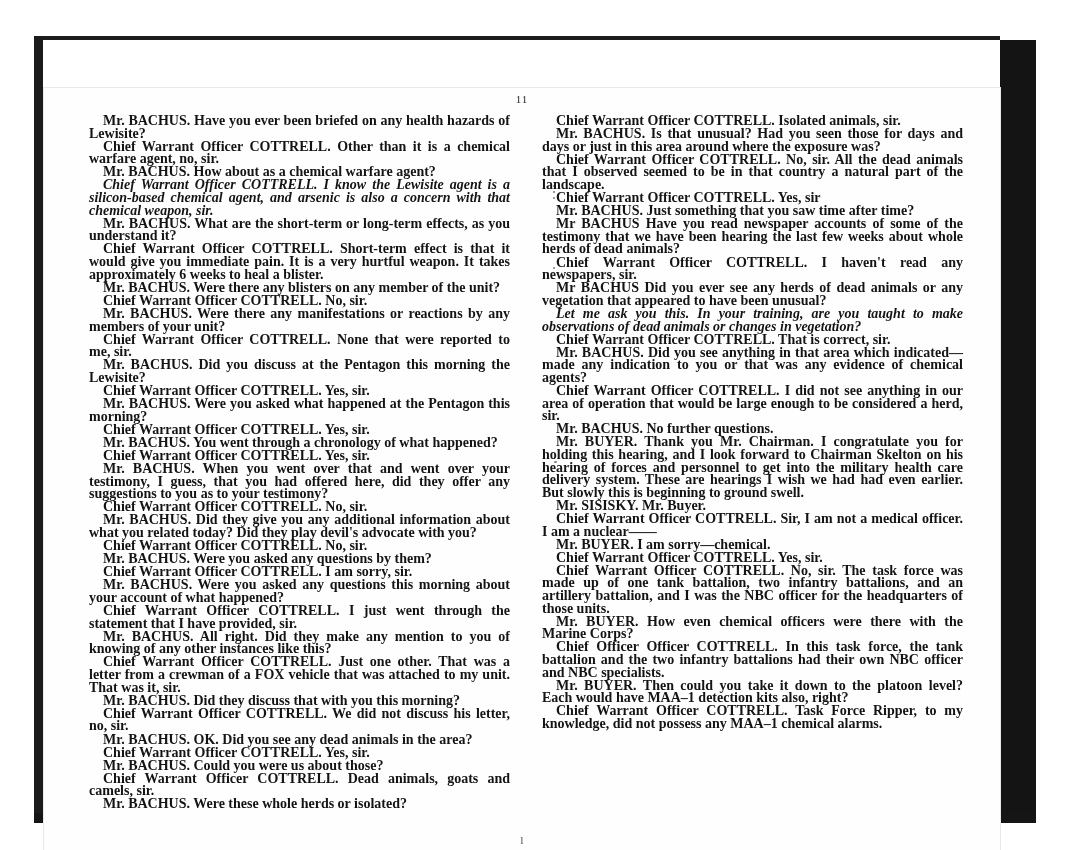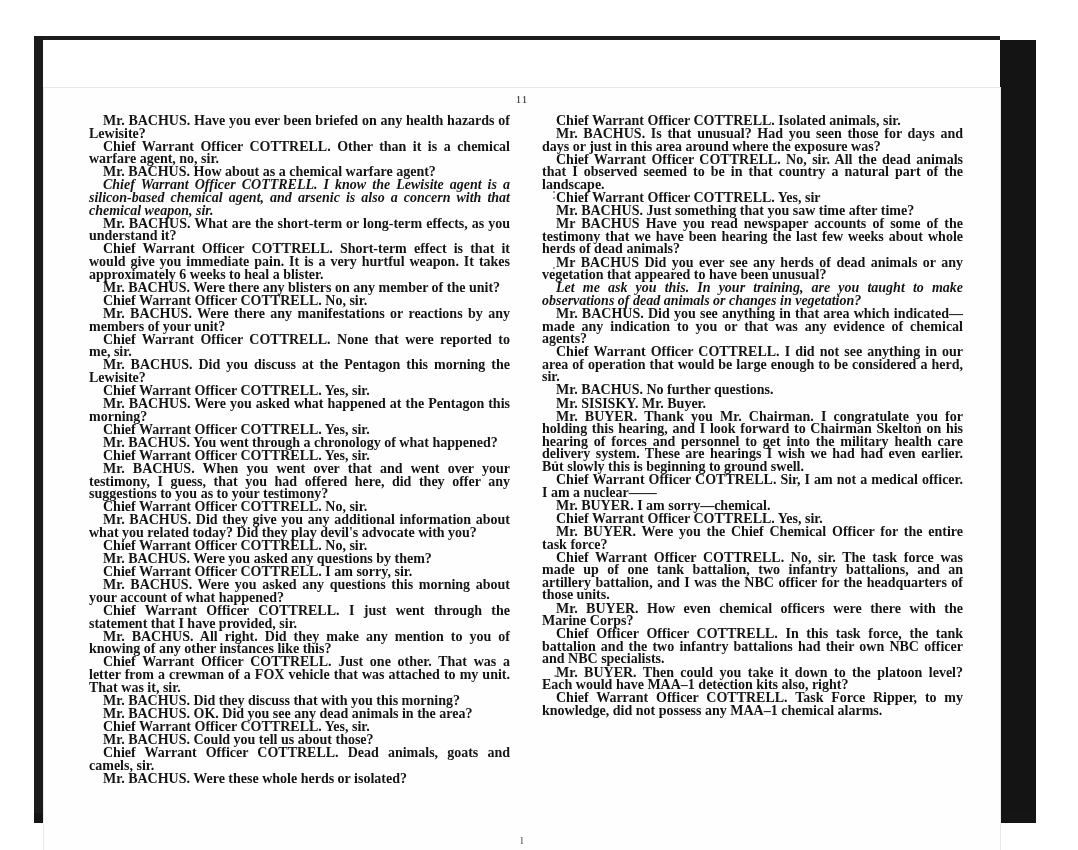--- a/index.html
+++ b/index.html
@@ -177,45 +177,47 @@
           <p class="para">Chief Warrant Officer COTTRELL. No, sir.</p>
           <p class="para">Mr. BACHUS. Did they give you any additional information about what you related today? Did they play devil's advocate with you?</p>
           <p class="para">Chief Warrant Officer COTTRELL. No, sir.</p>
           <p class="para">Mr. BACHUS. Were you asked any questions by them?</p>
           <p class="para">Chief Warrant Officer COTTRELL. I am sorry, sir.</p>
           <p class="para">Mr. BACHUS. Were you asked any questions this morning about your account of what happened?</p>
           <p class="para">Chief Warrant Officer COTTRELL. I just went through the statement that I have provided, sir.</p>
           <p class="para">Mr. BACHUS. All right. Did they make any mention to you of knowing of any other instances like this?</p>
           <p class="para">Chief Warrant Officer COTTRELL. Just one other. That was a letter from a crewman of a FOX vehicle that was attached to my unit. That was it, sir.</p>
           <p class="para">Mr. BACHUS. Did they discuss that with you this morning?</p>
+          <p class="para">Chief Warrant Officer COTTRELL. We did not discuss his letter, no, sir.</p>
           <p class="para">Mr. BACHUS. OK. Did you see any dead animals in the area?</p>
           <p class="para">Chief Warrant Officer COTTRELL. Yes, sir.</p>
-          <p class="para">Mr. BACHUS. Could you tell us about those?</p>
+          <p class="para">Mr. BACHUS. Could you were us about those?</p>
           <p class="para">Chief Warrant Officer COTTRELL. Dead animals, goats and camels, sir.</p>
           <p class="para">Mr. BACHUS. Were these whole herds or isolated?</p>
         </div>
 
       <div class="column" id="right-column">
           <p class="para">Chief Warrant Officer COTTRELL. Isolated animals, sir.</p>
           <p class="para">Mr. BACHUS. Is that unusual? Had you seen those for days and days or just in this area around where the exposure was?</p>
           <p class="para">Chief Warrant Officer COTTRELL. No, sir. All the dead animals that I observed seemed to be in that country a natural part of the landscape.</p>
           <p class="para">Chief Warrant Officer COTTRELL. Yes, sir</p>
           <p class="para">Mr. BACHUS. Just something that you saw time after time?</p>
           <p class="para">Mr BACHUS Have you read newspaper accounts of some of the testimony that we have been hearing the last few weeks about whole herds of dead animals?</p>
+          <p class="para">Chief Warrant Officer COTTRELL. I haven't read any newspapers, sir.</p>
           <p class="para">Mr BACHUS Did you ever see any herds of dead animals or any vegetation that appeared to have been unusual?</p>
           <p class="para italic">Let me ask you this. In your training, are you taught to make observations of dead animals or changes in vegetation?</p>
+          <p class="para">Chief Warrant Officer COTTRELL. That is correct, sir.</p>
           <p class="para">Mr. BACHUS. Did you see anything in that area which indicated—made any indication to you or that was any evidence of chemical agents?</p>
           <p class="para">Chief Warrant Officer COTTRELL. I did not see anything in our area of operation that would be large enough to be considered a herd, sir.</p>
           <p class="para">Mr. BACHUS. No further questions.</p>
+          <p class="para">Mr. BUYER. Thank you Mr. Chairman. I congratulate you for holding this hearing, and I look forward to Chairman Skelton on his hearing of forces and personnel to get into the military health care delivery system. These are hearings I wish we had had even earlier. But slowly this is beginning to ground swell.</p>
           <p class="para">Mr. SISISKY. Mr. Buyer.</p>
-          <p class="para">Mr. BUYER. Thank you Mr. Chairman. I congratulate you for holding this hearing, and I look forward to Chairman Skelton on his hearing of forces and personnel to get into the military health care delivery system. These are hearings I wish we had had even earlier. But slowly this is beginning to ground swell.</p>
           <p class="para">Chief Warrant Officer COTTRELL. Sir, I am not a medical officer. I am a nuclear——</p>
           <p class="para">Mr. BUYER. I am sorry—chemical.</p>
           <p class="para">Chief Warrant Officer COTTRELL. Yes, sir.</p>
-          <p class="para">Mr. BUYER. Were you the Chief Chemical Officer for the entire task force?</p>
           <p class="para">Chief Warrant Officer COTTRELL. No, sir. The task force was made up of one tank battalion, two infantry battalions, and an artillery battalion, and I was the NBC officer for the headquarters of those units.</p>
           <p class="para">Mr. BUYER. How even chemical officers were there with the Marine Corps?</p>
           <p class="para">Chief Officer Officer COTTRELL. In this task force, the tank battalion and the two infantry battalions had their own NBC officer and NBC specialists.</p>
           <p class="para">Mr. BUYER. Then could you take it down to the platoon level? Each would have MAA–1 detection kits also, right?</p>
           <p class="para">Chief Warrant Officer COTTRELL. Task Force Ripper, to my knowledge, did not possess any MAA–1 chemical alarms.</p>
         </div>
 
     </div>
 
     <div class="page-footer-mark">l</div>

